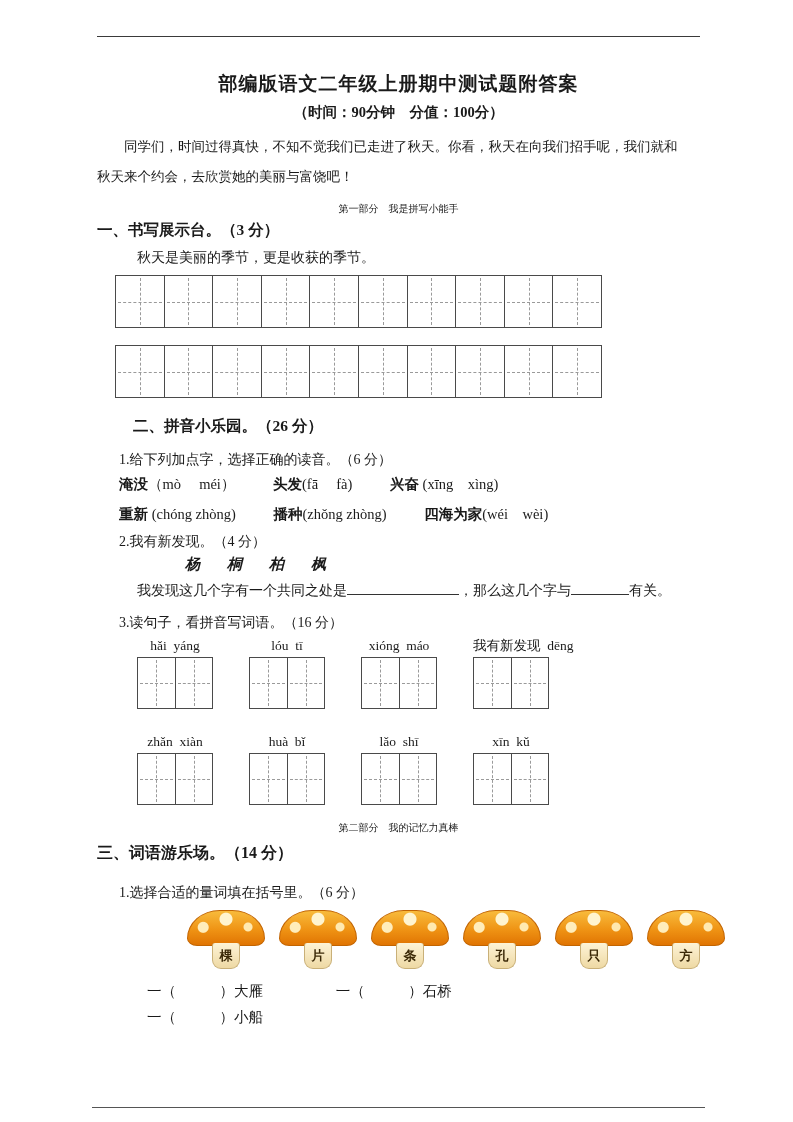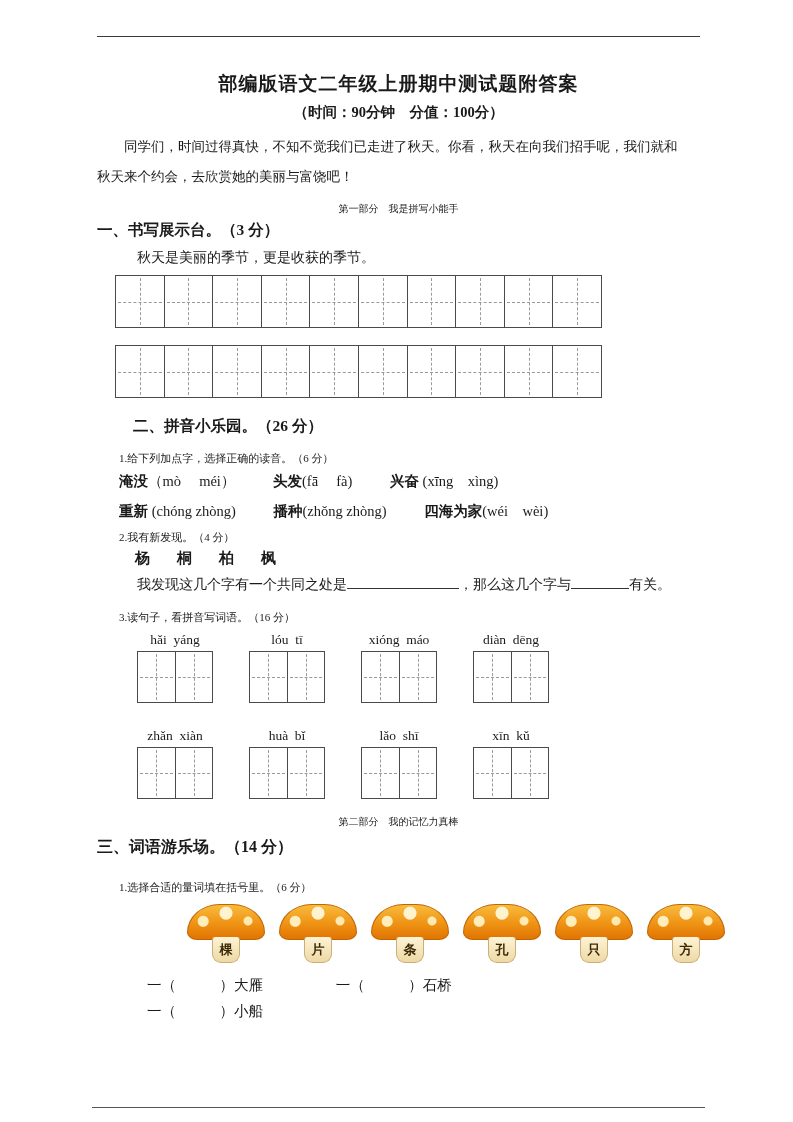--- a/index.html
+++ b/index.html
@@ -32,34 +32,34 @@
   .copy-sentence { margin-top:8px; margin-left:40px; font-size:14px; }
 
   .write-grid { display:flex; width:487px; height:53px; border:1px solid #4a4a4a; margin-left:18px; }
   .write-grid.row1 { margin-top:8px; }
   .write-grid.row2 { margin-top:17px; }
   .cell { flex:1; position:relative; border-right:1px solid #4a4a4a; }
   .cell:last-child { border-right:none; }
   .cell::before { content:""; position:absolute; left:2px; right:2px; top:50%; border-top:1px dashed #9a9a9a; }
   .cell::after  { content:""; position:absolute; top:2px; bottom:2px; left:50%; border-left:1px dashed #9a9a9a; }
 
-  .q-title { margin-left:22px; font-size:11px; }
+  .q-title { margin-left:22px; font-size:14px; }
   .q1-title { margin-top:14px; }
   .q2-title { margin-top:4px; }
   .q3-title { margin-top:6px; line-height:24px; }
   .s3q1-title { margin-top:18px; line-height:22px; }
 
   .q1-row { margin-left:22px; font-size:14.5px; line-height:30px; }
   .q1-item { display:inline-block; margin-right:34px; }
   .q1-item .word { font-weight:bold; }
   .q1-item .opts { font-weight:normal; }
   .dotc { position:relative; }
   .dotc::after { content:"•"; position:absolute; left:50%; bottom:-0.62em; transform:translateX(-50%); font-size:9px; color:#222; }
 
-  .q2-chars { margin-left:38px; font-size:15px; font-weight:bold; letter-spacing:6px; line-height:26px; }
+  .q2-chars { margin-left:88px; font-size:15px; font-weight:bold; letter-spacing:6px; line-height:26px;font-style:italic; }
   .q2-find { margin-left:40px; font-size:14px; line-height:28px; }
   .blank { display:inline-block; border-bottom:1px solid #333; height:14px; vertical-align:baseline; }
   .blank-long { width:112px; }
   .blank-short { width:58px; }
 
   .py-row { display:flex; margin-left:40px; }
   .py-row.r1 { margin-top:0; }
   .py-row.r2 { margin-top:22px; }
   .py-col { width:76px; margin-right:36px; text-align:center; }
   .py-label { font-size:13.5px; line-height:22px; white-space:pre; }
@@ -175,21 +175,21 @@
         </div>
     </div>
     <div class="py-col">
       <div class="py-label">xióng  máo</div>
       <div class="word-box">
           <div class="cell"></div>
           <div class="cell"></div>
         </div>
     </div>
     <div class="py-col">
-      <div class="py-label">diàn  dēng</div>
+      <div class="py-label">我有新发现  dēng</div>
       <div class="word-box">
           <div class="cell"></div>
           <div class="cell"></div>
         </div>
     </div>
   </div>
 
   <div class="py-row r2">
     <div class="py-col">
       <div class="py-label">zhǎn  xiàn</div>

